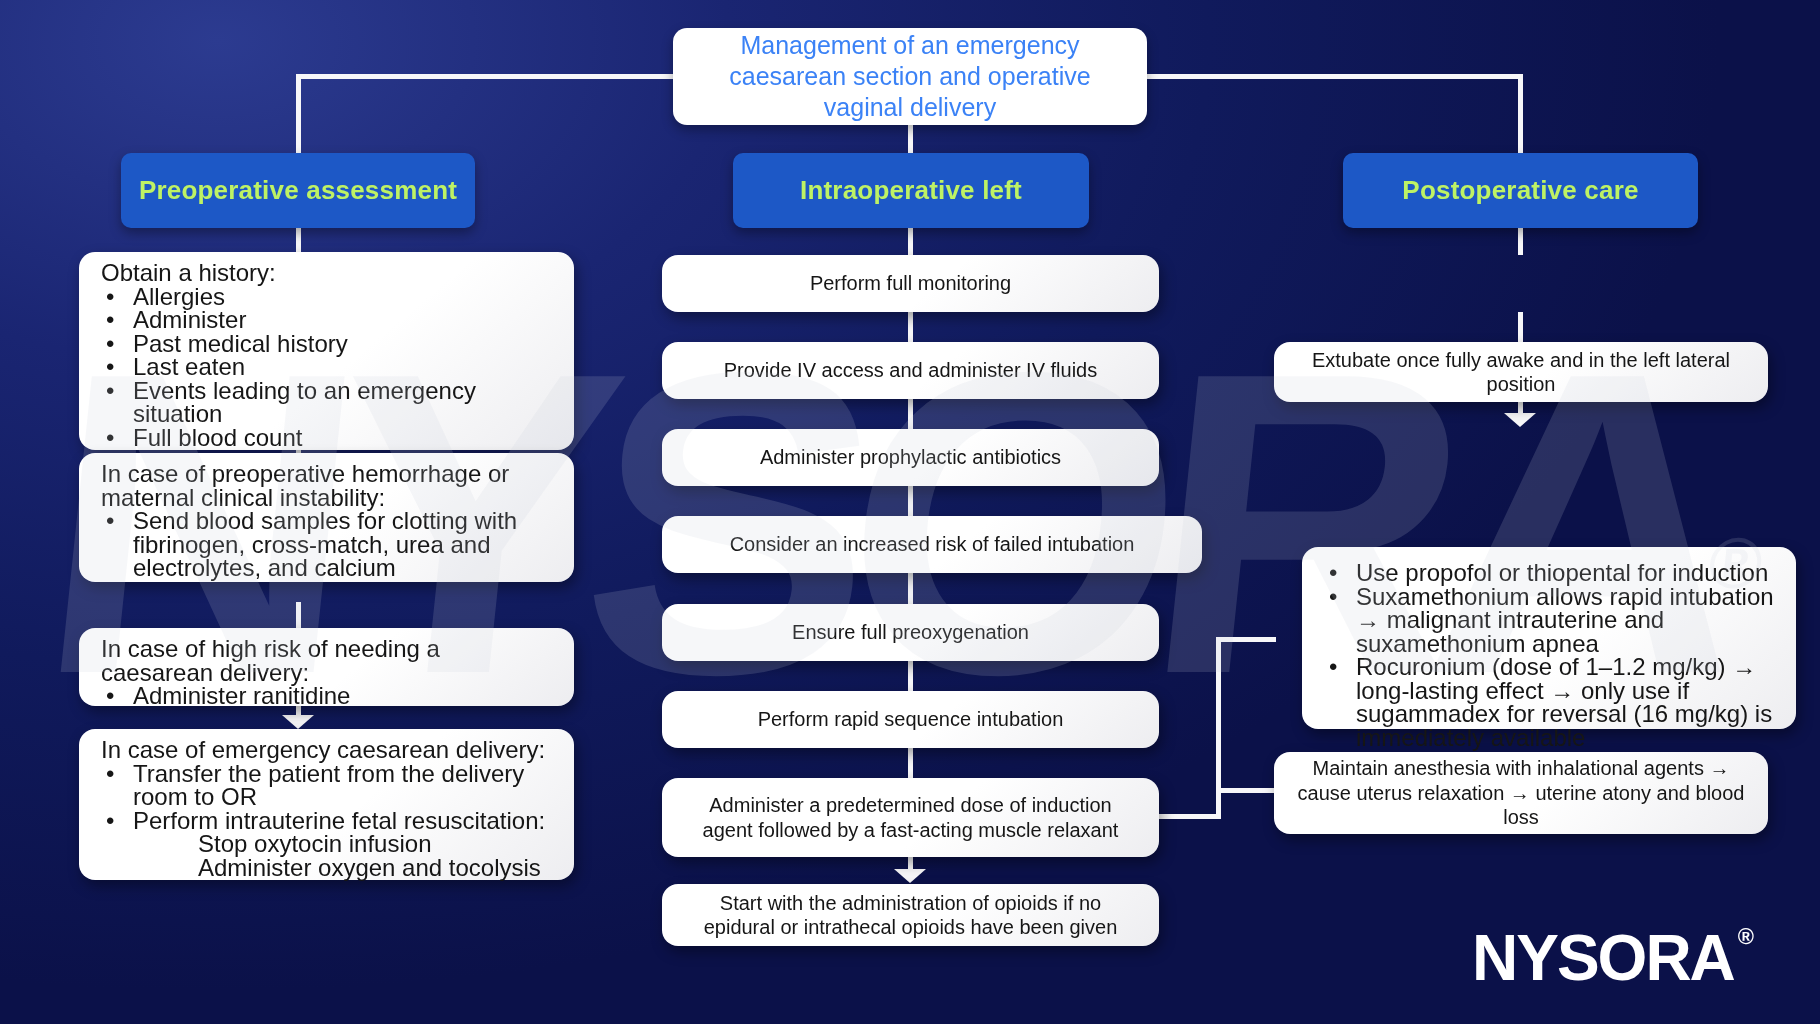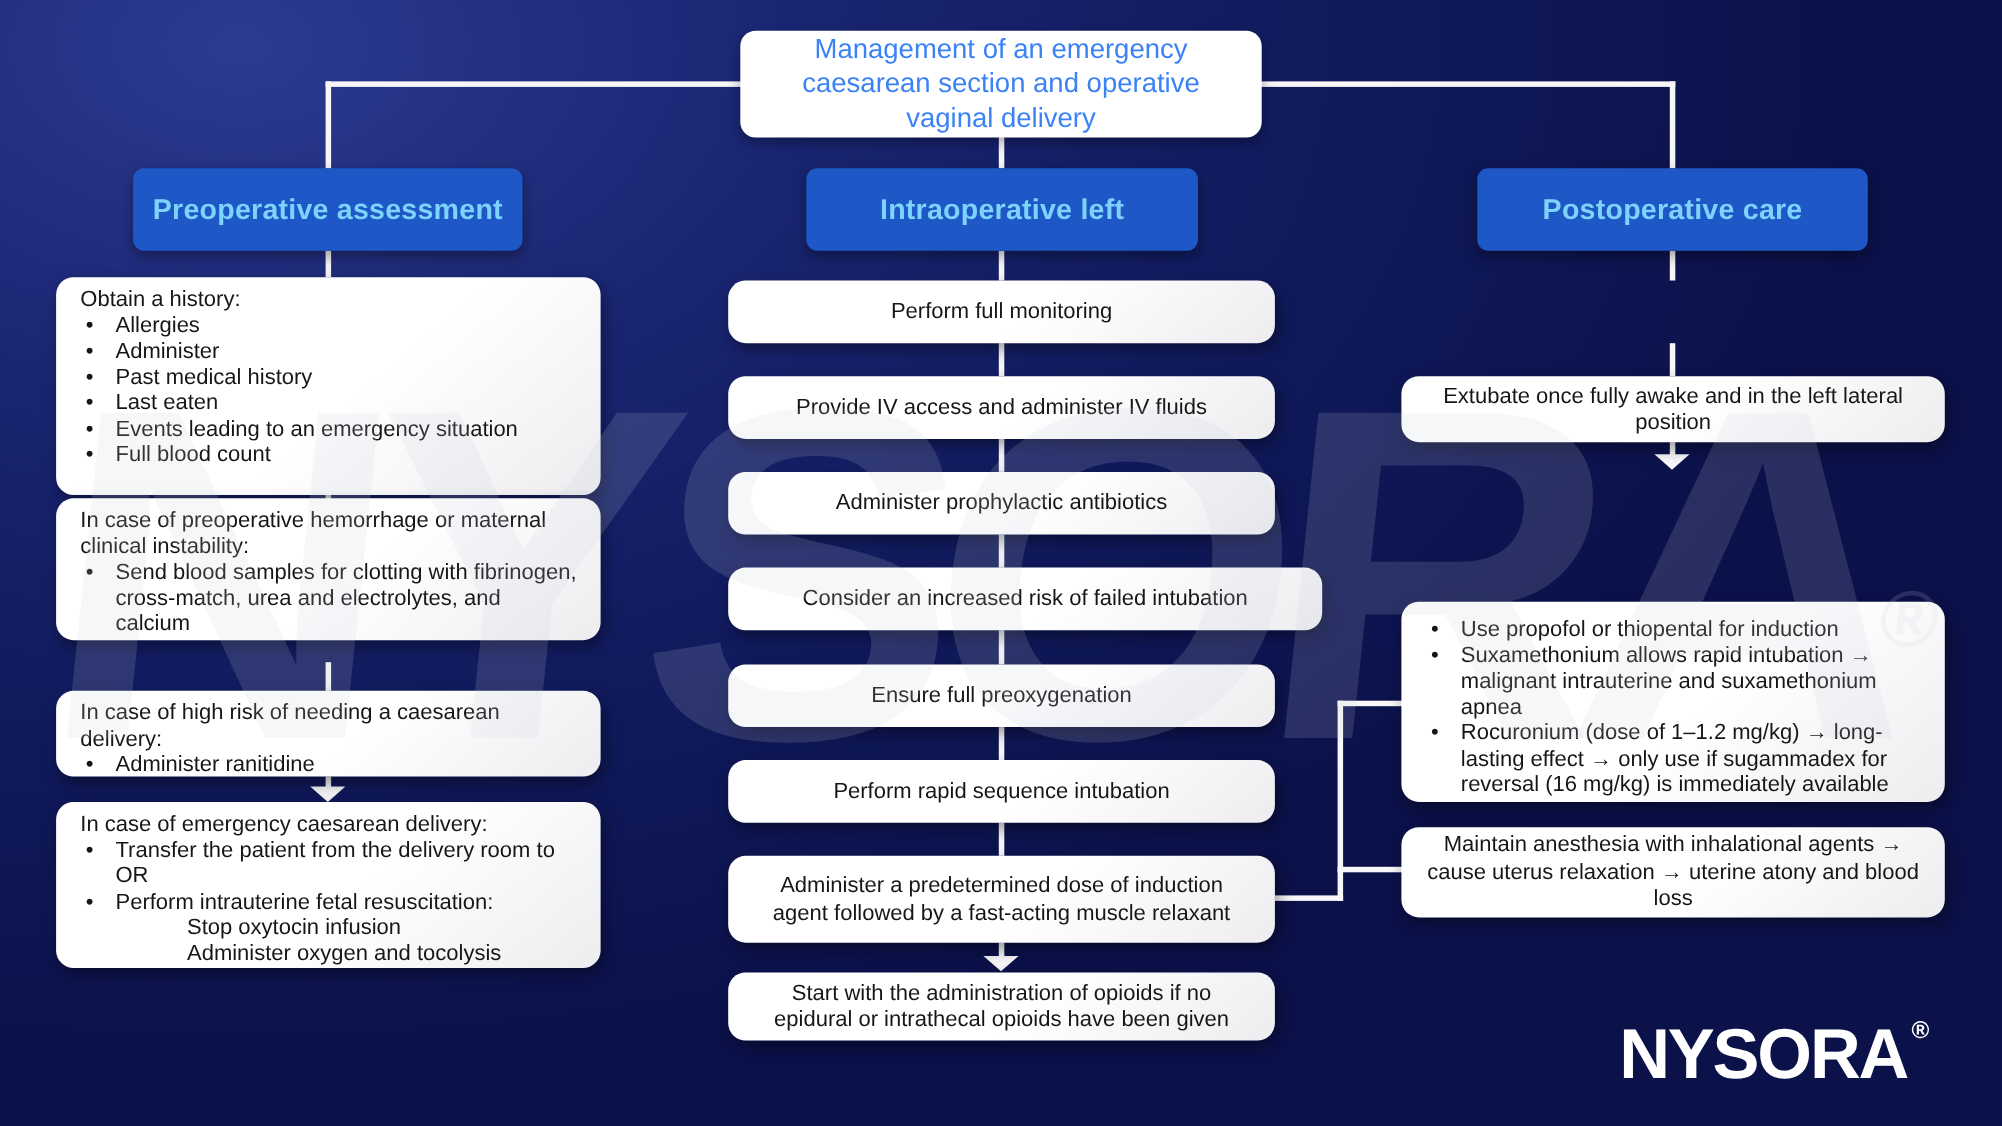--- a/index.html
+++ b/index.html
@@ -14,30 +14,30 @@
   .titlebox{
     position:absolute;left:673px;top:28px;width:474px;height:97px;z-index:2;
     background:#ffffff;border-radius:14px;box-shadow:0 5px 12px rgba(0,0,0,.32);
     display:flex;align-items:center;justify-content:center;text-align:center;
     font-size:25px;line-height:31px;font-weight:500;color:#3b82f6;padding:0 18px;box-sizing:border-box;
   }
   .colheader{
     position:absolute;top:153px;height:75px;z-index:2;
     background:#1d58c6;border-radius:10px;box-shadow:0 5px 12px rgba(0,0,0,.35);
     display:flex;align-items:center;justify-content:center;
-    color:#7dd3fc;font-size:26px;font-weight:600;letter-spacing:.2px;
+    color:#bef264;font-size:26px;font-weight:600;letter-spacing:.2px;
   }
   .wbox{
     position:absolute;z-index:2;color:#161616;box-sizing:border-box;
     background:linear-gradient(140deg,#ffffff 55%,#ededf0 100%);
     border-radius:16px;box-shadow:3px 6px 14px rgba(0,0,0,.38);
   }
   .cbox{display:flex;align-items:center;justify-content:center;text-align:center;
     font-size:20px;line-height:1.22;padding:6px 20px;}
-  .leftbox{padding:9px 20px 8px 22px;font-size:20px;line-height:23.5px;}
+  .leftbox{padding:9px 20px 8px 22px;font-size:24px;line-height:23.5px;margin-left:28px;}
   .brow{display:grid;grid-template-columns:32px 1fr;}
   .bdot{padding-left:5px;}
   .sub{padding-left:65px;}
   .watermark{
     position:absolute;left:0;top:308px;width:1820px;z-index:30;pointer-events:none;
     text-align:center;font-size:430px;line-height:430px;font-weight:800;
     letter-spacing:-28px;color:rgba(200,205,220,.16);transform:skewX(-6deg);
     white-space:nowrap;
   }
   .wreg{font-size:72px;letter-spacing:0;vertical-align:top;position:relative;top:40px;left:-6px;}

